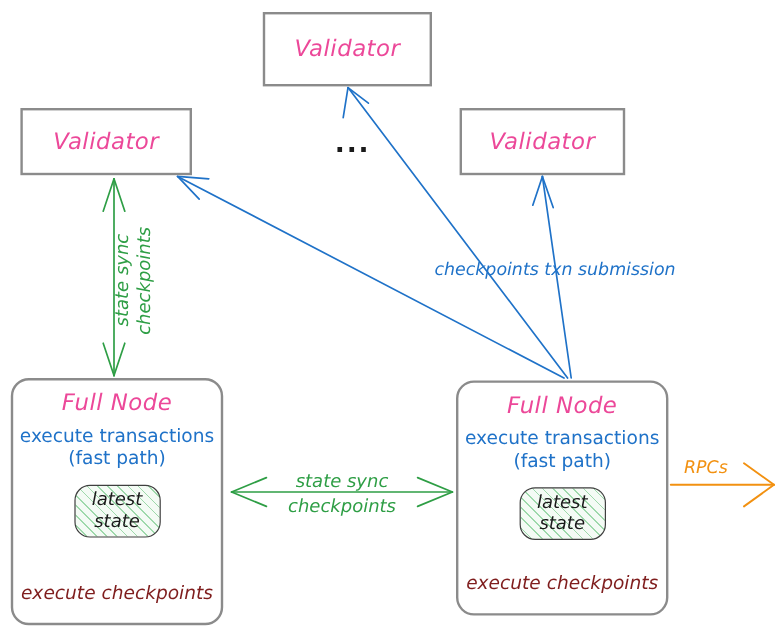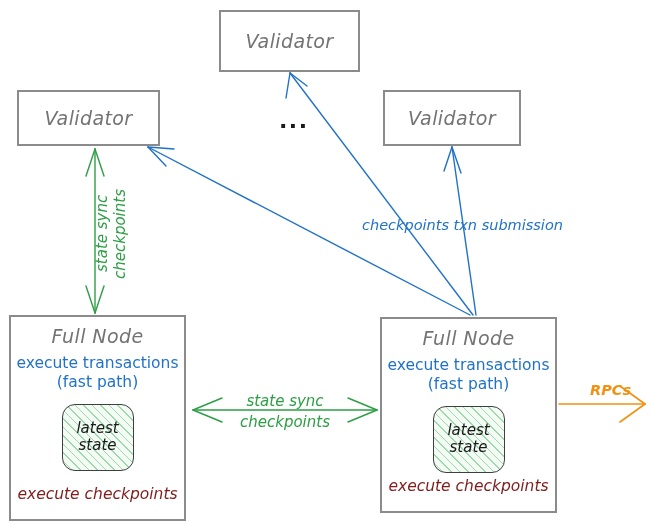--- a/index.html
+++ b/index.html
@@ -26,54 +26,55 @@
     pointer-events: none;
   }
   .node-box {
     position: absolute;
     box-sizing: border-box;
     background: #ffffff;
     border: 2px solid #8b8b8b;
   }
   .node-title {
     text-align: center;
-    color: #737373;
+    color: #ec4899;
     font-family: "DejaVu Sans", sans-serif;
     font-size: 19px;
     font-style: italic;
     letter-spacing: 0.4px;
     white-space: nowrap;
   }
   .validator-box {
     display: flex;
     align-items: center;
     justify-content: center;
   }
   .fullnode-box {
     display: flex;
     flex-direction: column;
     align-items: center;
+    border-radius: 15px;
   }
   .fn-title {
     margin-top: 8px;
     font-size: 19px;
   }
   .fn-blue {
     margin-top: 7px;
     text-align: center;
     color: #1f72c8;
     font-size: 15.5px;
     line-height: 1.22;
     white-space: nowrap;
   }
   .latest-state {
     margin-top: 12px;
     box-sizing: border-box;
     width: 72px;
-    height: 67px;
+    height: 44px;
     border: 1.6px solid #3f3f3f;
     border-radius: 13px;
     background-color: #f4fbf5;
     background-image: repeating-linear-gradient(
         45deg,
         #9ed9ab 0px,
         #9ed9ab 1px,
         rgba(255,255,255,0) 1px,
         rgba(255,255,255,0) 6px);
     display: flex;
@@ -104,21 +105,21 @@
   }
   .lbl {
     position: absolute;
     font-family: "DejaVu Sans", sans-serif;
     font-style: italic;
     white-space: nowrap;
     line-height: 1.18;
   }
   .lbl-blue { color: #1f72c8; font-size: 14.5px; }
   .lbl-green { color: #2e9e45; font-size: 15px; }
-  .lbl-orange { color: #f29111; font-size: 14.5px; font-weight: 700; margin-left: 20px; }
+  .lbl-orange { color: #f29111; font-size: 14.5px; font-weight: 400; }
   .lbl-rot {
     transform: rotate(-90deg);
     transform-origin: left top;
   }
   .ss-stack { text-align: center; }
 </style>
 </head>
 <body>
 
 <div id="canvas">

